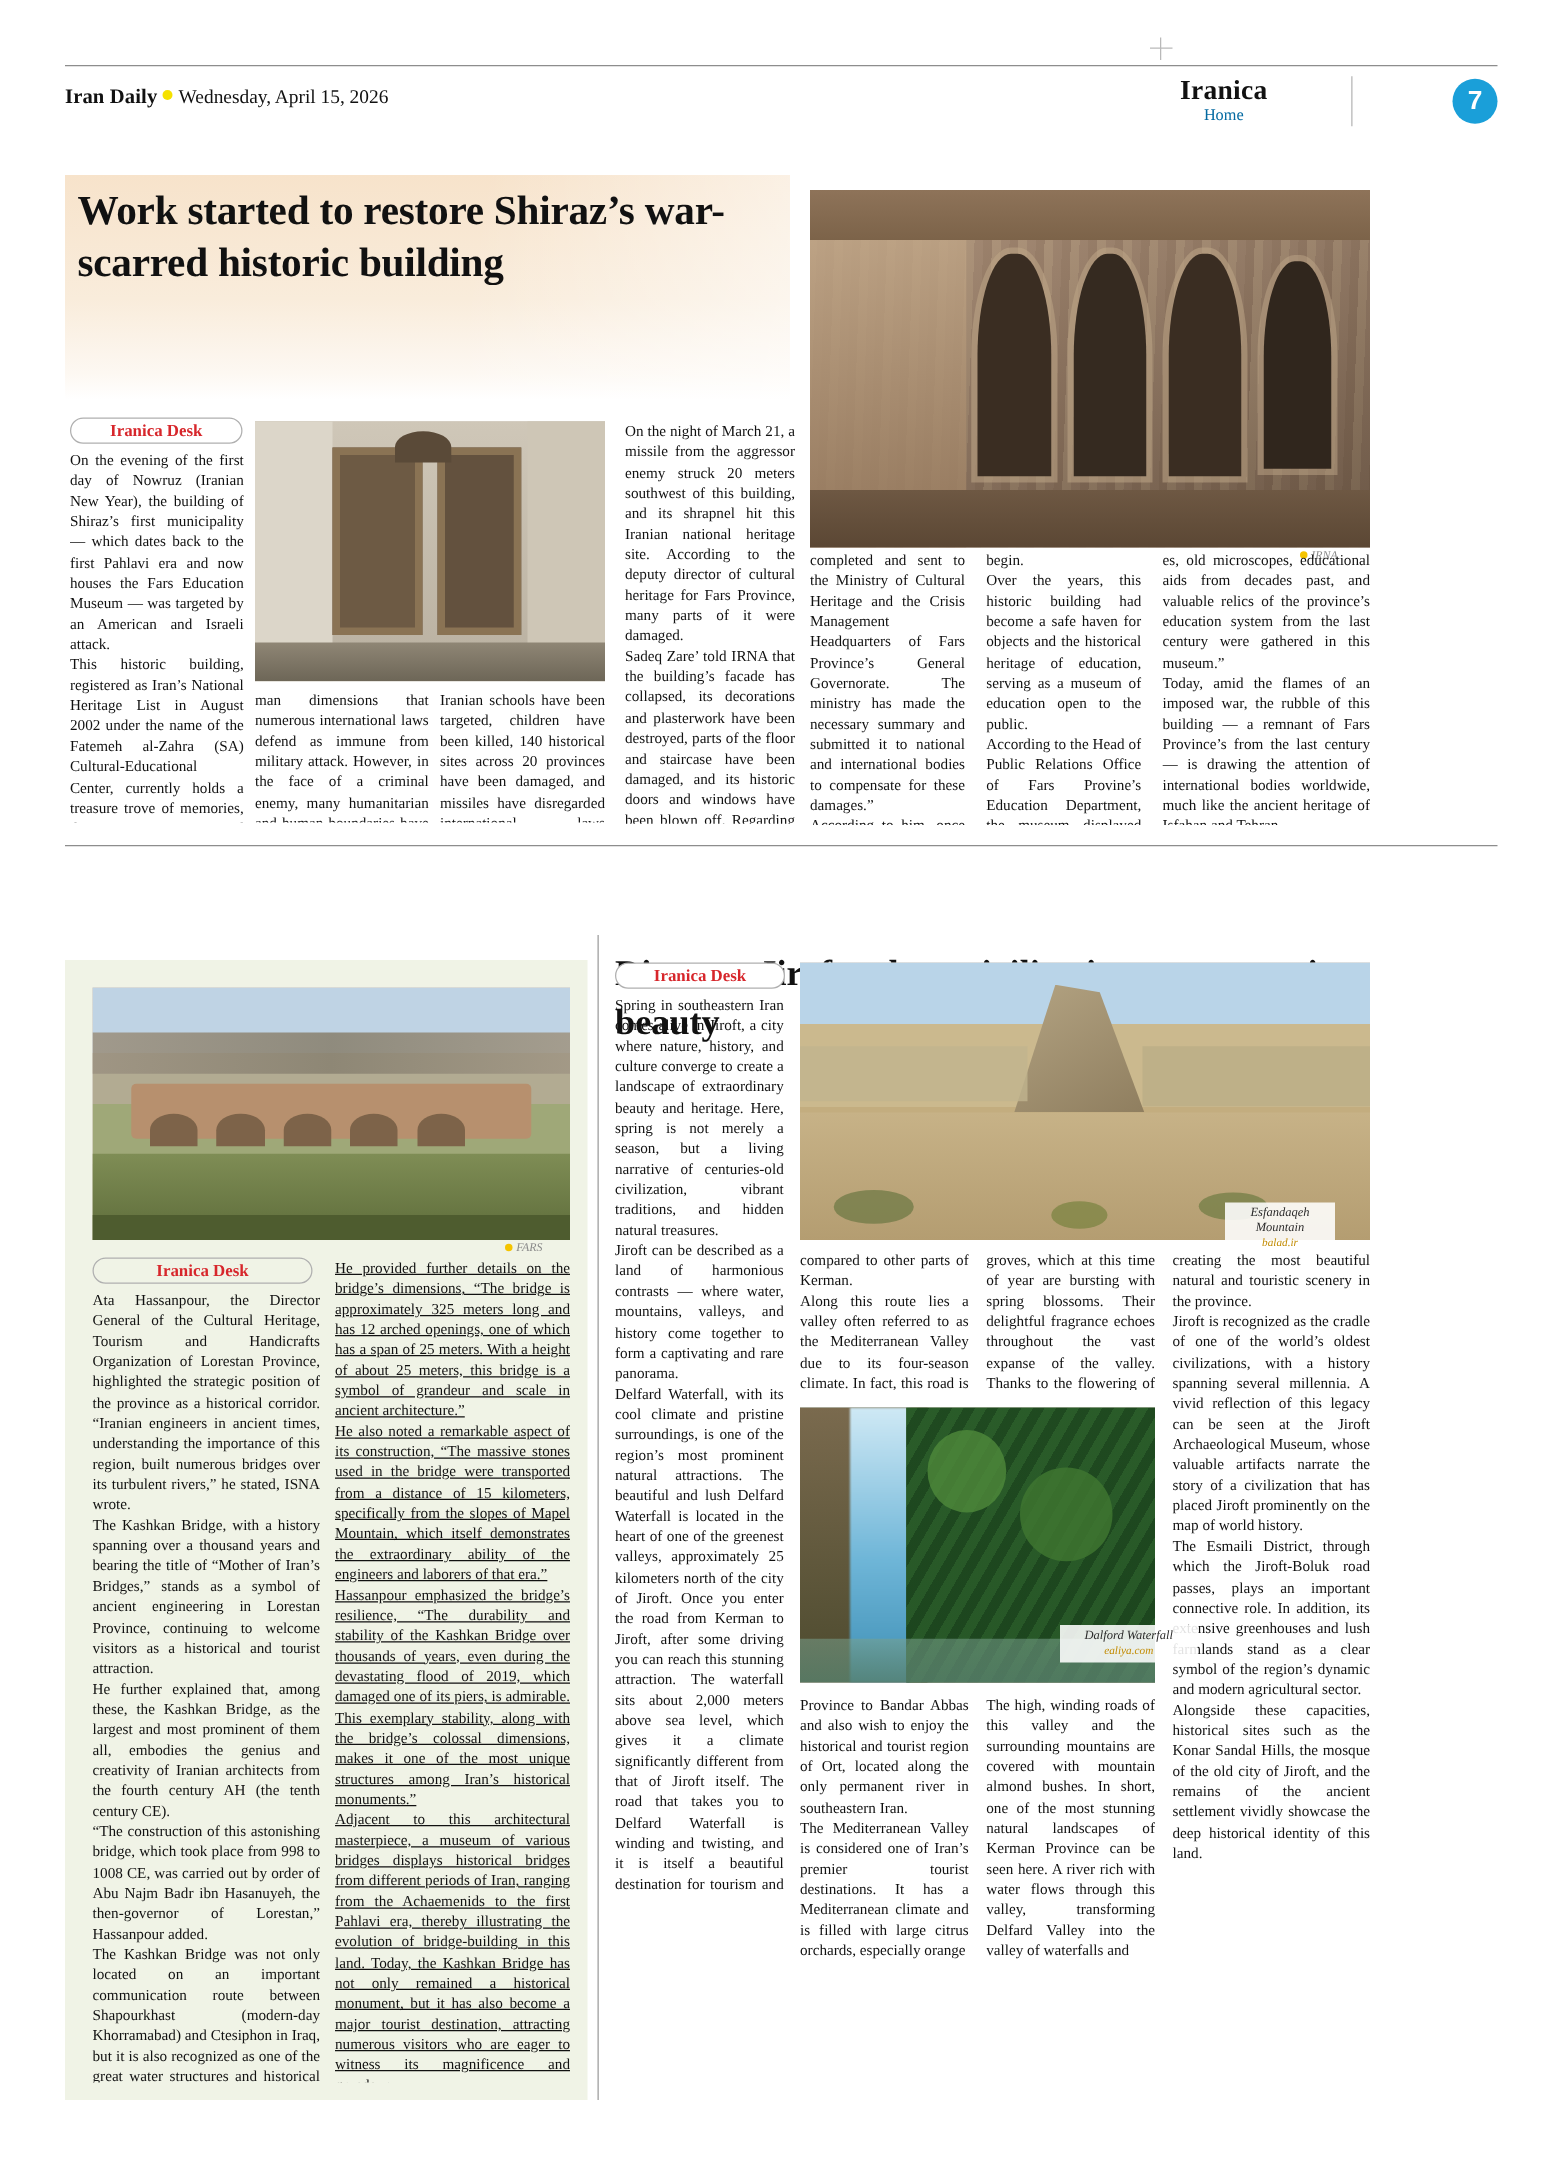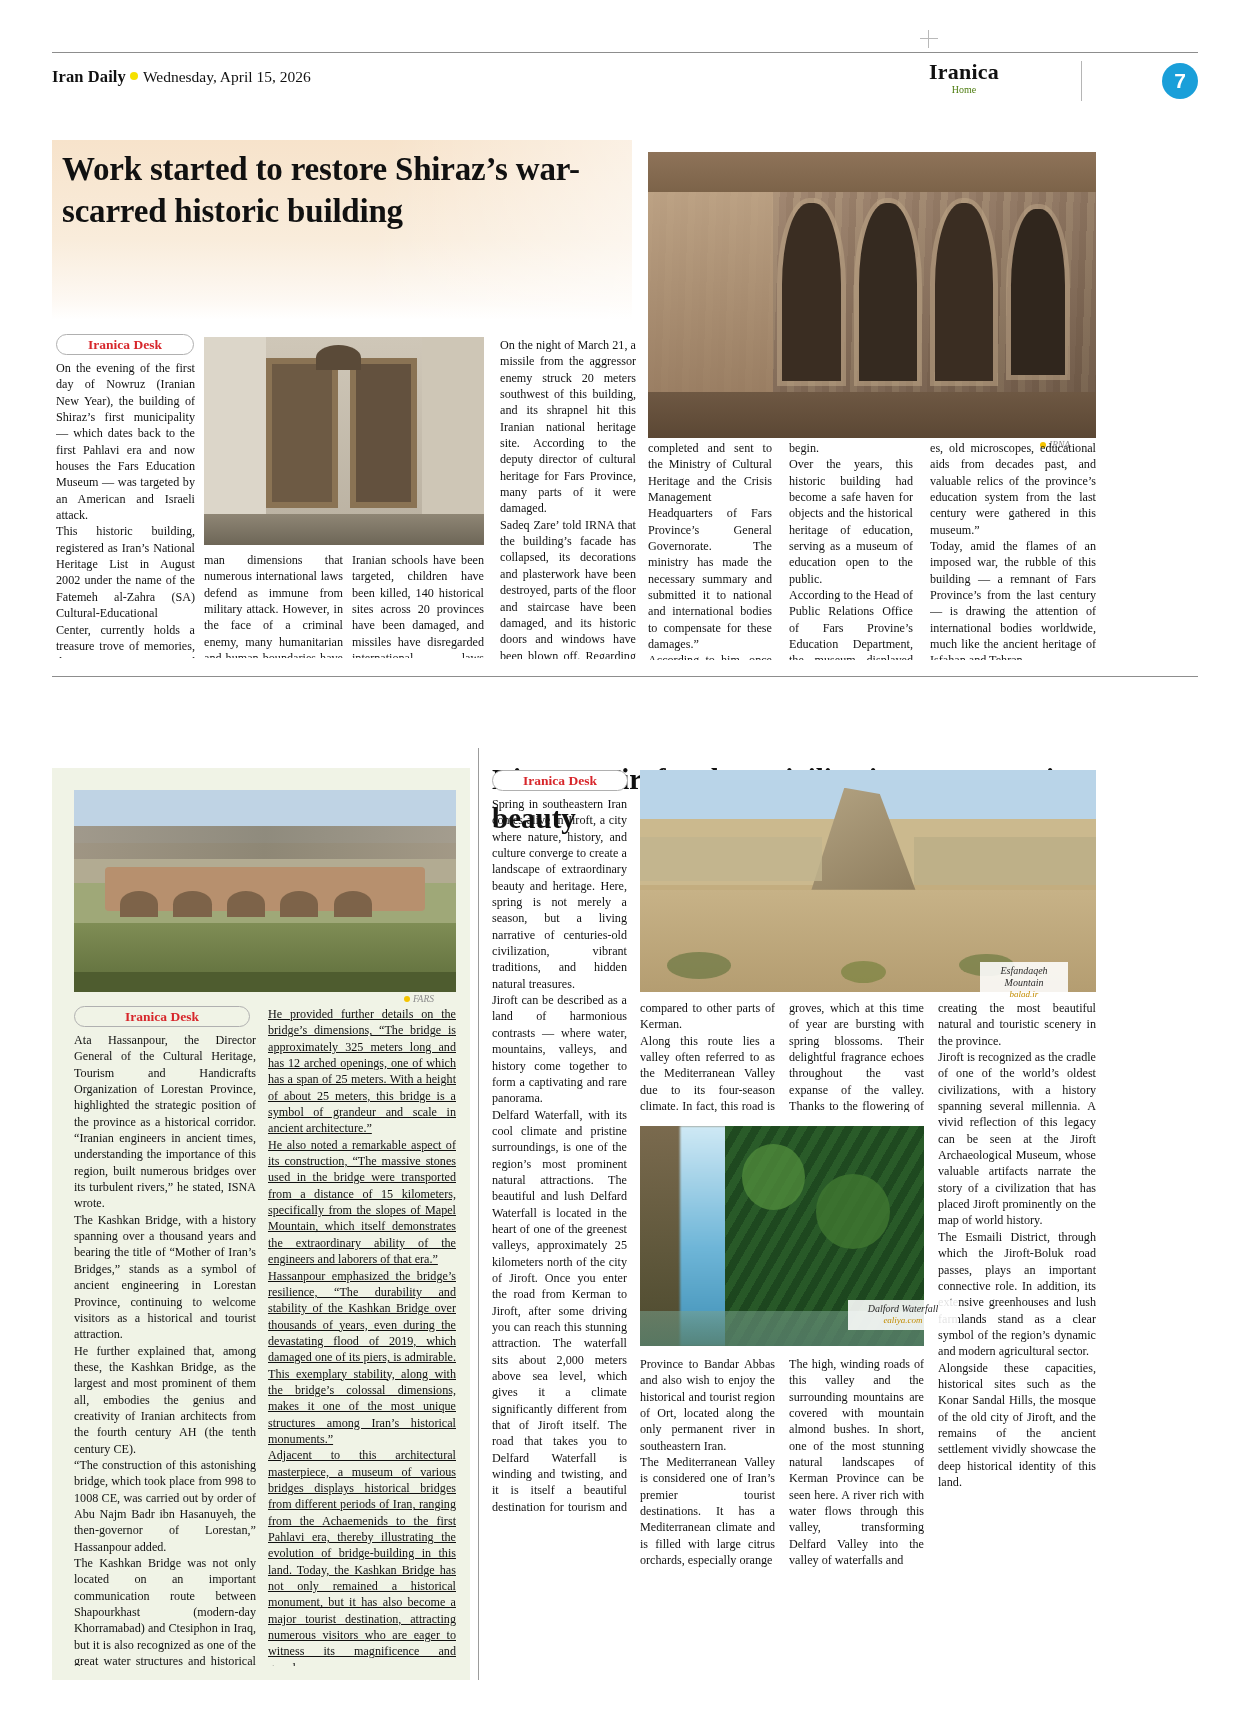--- a/index.html
+++ b/index.html
@@ -32,24 +32,24 @@
     font-size:16.5px; white-space:nowrap;
   }
   .mh-paper { font-weight:bold; font-size:16.5px; letter-spacing:.1px; }
   .mh-dot {
     display:inline-block; width:8px; height:8px; border-radius:50%;
     background:#f5e100; margin:0 5px 0 4px; vertical-align:2px;
   }
   .mh-date { font-size:15.5px; }
 
   .mh-section {
-    position:absolute; right:144px; top:6px; width:180px; text-align:center;
+    position:absolute; right:129px; top:6px; width:180px; text-align:center;
   }
   .mh-sec-title { font-size:22px; font-weight:bold; letter-spacing:.2px; }
-  .mh-sec-sub { font-size:10px; color:#4d7c0f; margin-top:-1px; }
+  .mh-sec-sub { font-size:13px; color:#0369a1; margin-top:-1px; }
   .mh-vrule {
     position:absolute; right:116px; top:8px; width:1px; height:40px; background:#b5b5b5;
   }
   .pagenum {
     position:absolute; right:0; top:10px;
     width:36px; height:36px; border-radius:50%;
     background:#1a9fd9; color:#fff;
     font-family:"Liberation Sans", sans-serif;
     font-weight:bold; font-size:21px;
     display:flex; align-items:center; justify-content:center;

